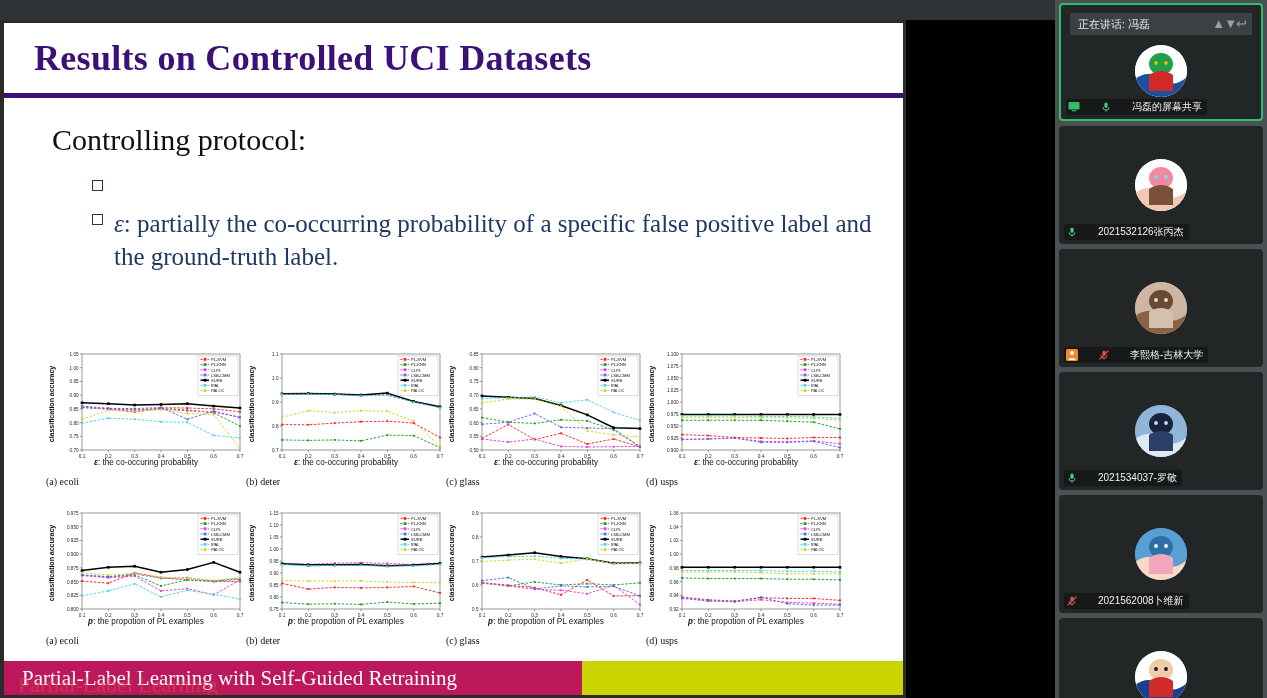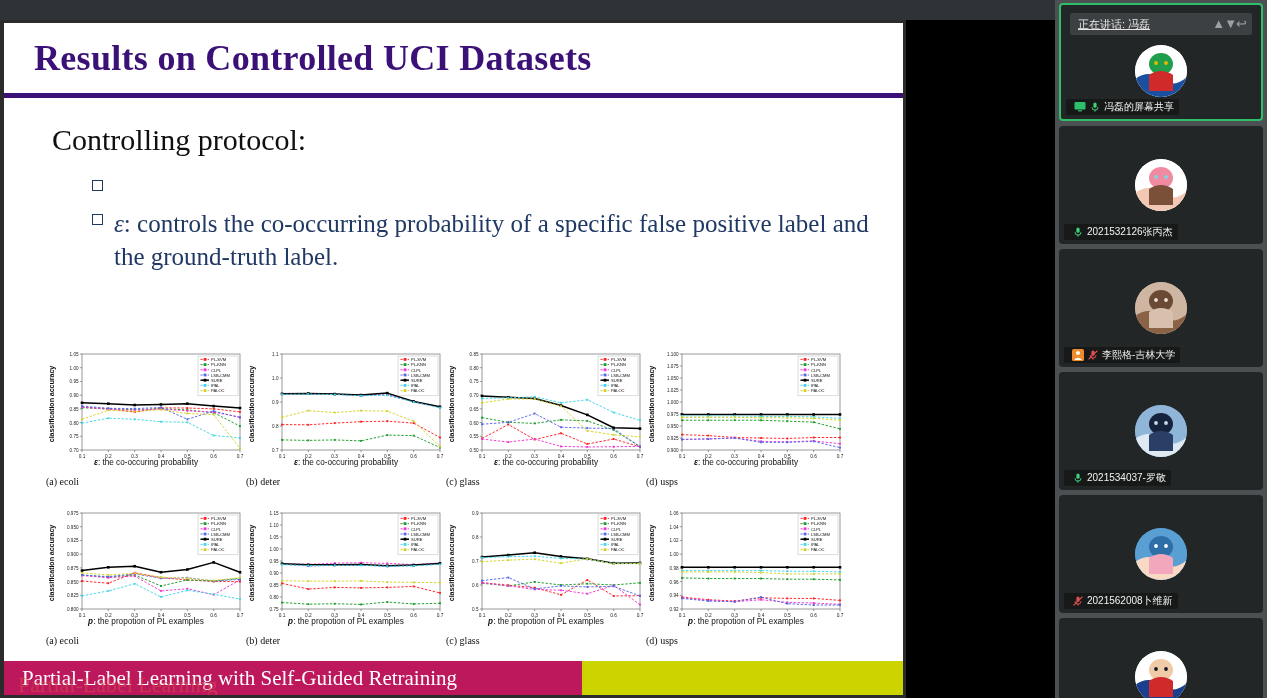--- a/index.html
+++ b/index.html
@@ -130,38 +130,38 @@
     background: #232627; border-radius: 4px; margin-bottom: 5px;
     overflow: hidden;
   }
   .tile.active { border: 2px solid #2fbf6a; }
   .speaking-bar {
     position: absolute; left: 9px; top: 8px; width: 182px; height: 22px;
     background: #3c4042; border-radius: 2px;
   }
   .speaking-text {
     position: absolute; left: 8px; top: 4px;
-    font-size: 11px; color: #e6e6e6; white-space: nowrap; text-decoration: underline;
+    font-size: 11px; color: #e6e6e6; white-space: nowrap;
   }
   .speaking-icons {
     position: absolute; right: 6px; top: 3px;
     font-size: 13px; color: #9aa0a3; letter-spacing: -1px;
   }
   .avatar {
     position: absolute; left: 50%; top: 50%;
     transform: translate(-50%, -50%);
     width: 52px; height: 52px; border-radius: 50%;
     overflow: hidden;
   }
   .tile.active .avatar { top: 58%; }
   .namebar {
     position: absolute; left: 5px; bottom: 4px;
-    display: flex; align-items: center; gap: 3px;
+    display: flex; align-items: center; gap: 20px;
     background: rgba(20,20,20,.78); border-radius: 2px;
-    padding: 1px 5px 1px 8px; height: 16px;
+    padding: 1px 5px 1px 2px; height: 16px;
   }
   .namebar .nm {
     font-size: 10px; color: #f2f2f2; white-space: nowrap;
   }
   .ico { width: 12px; height: 12px; display: inline-block; }
 </style>
 </head>
 <body>
 
 <div id="root">
@@ -177,21 +177,21 @@
 
         <div class="protocol-heading">Controlling protocol:</div>
 
         <div class="bullets">
           <div class="bullet">
             <div class="bullet-mark"><span></span></div>
           </div>
           <div class="bullet">
             <div class="bullet-mark"><span></span></div>
             <div class="bullet-text">
-              <i>ε</i><span>: controls the co-occurring probability of a specific false positive label and the ground-truth label.</span>
+              <i>ε</i><span>: partially the co-occurring probability of a specific false positive label and the ground-truth label.</span>
             </div>
           </div>
         </div>
 
         <div id="figure">
             <div class="fig-row">
               <div class="fig-cell">
                 <div class="plot-wrap">
                   <div class="ylab">classification accuracy</div>
                   <svg width="200" height="128" class="plot-svg">

